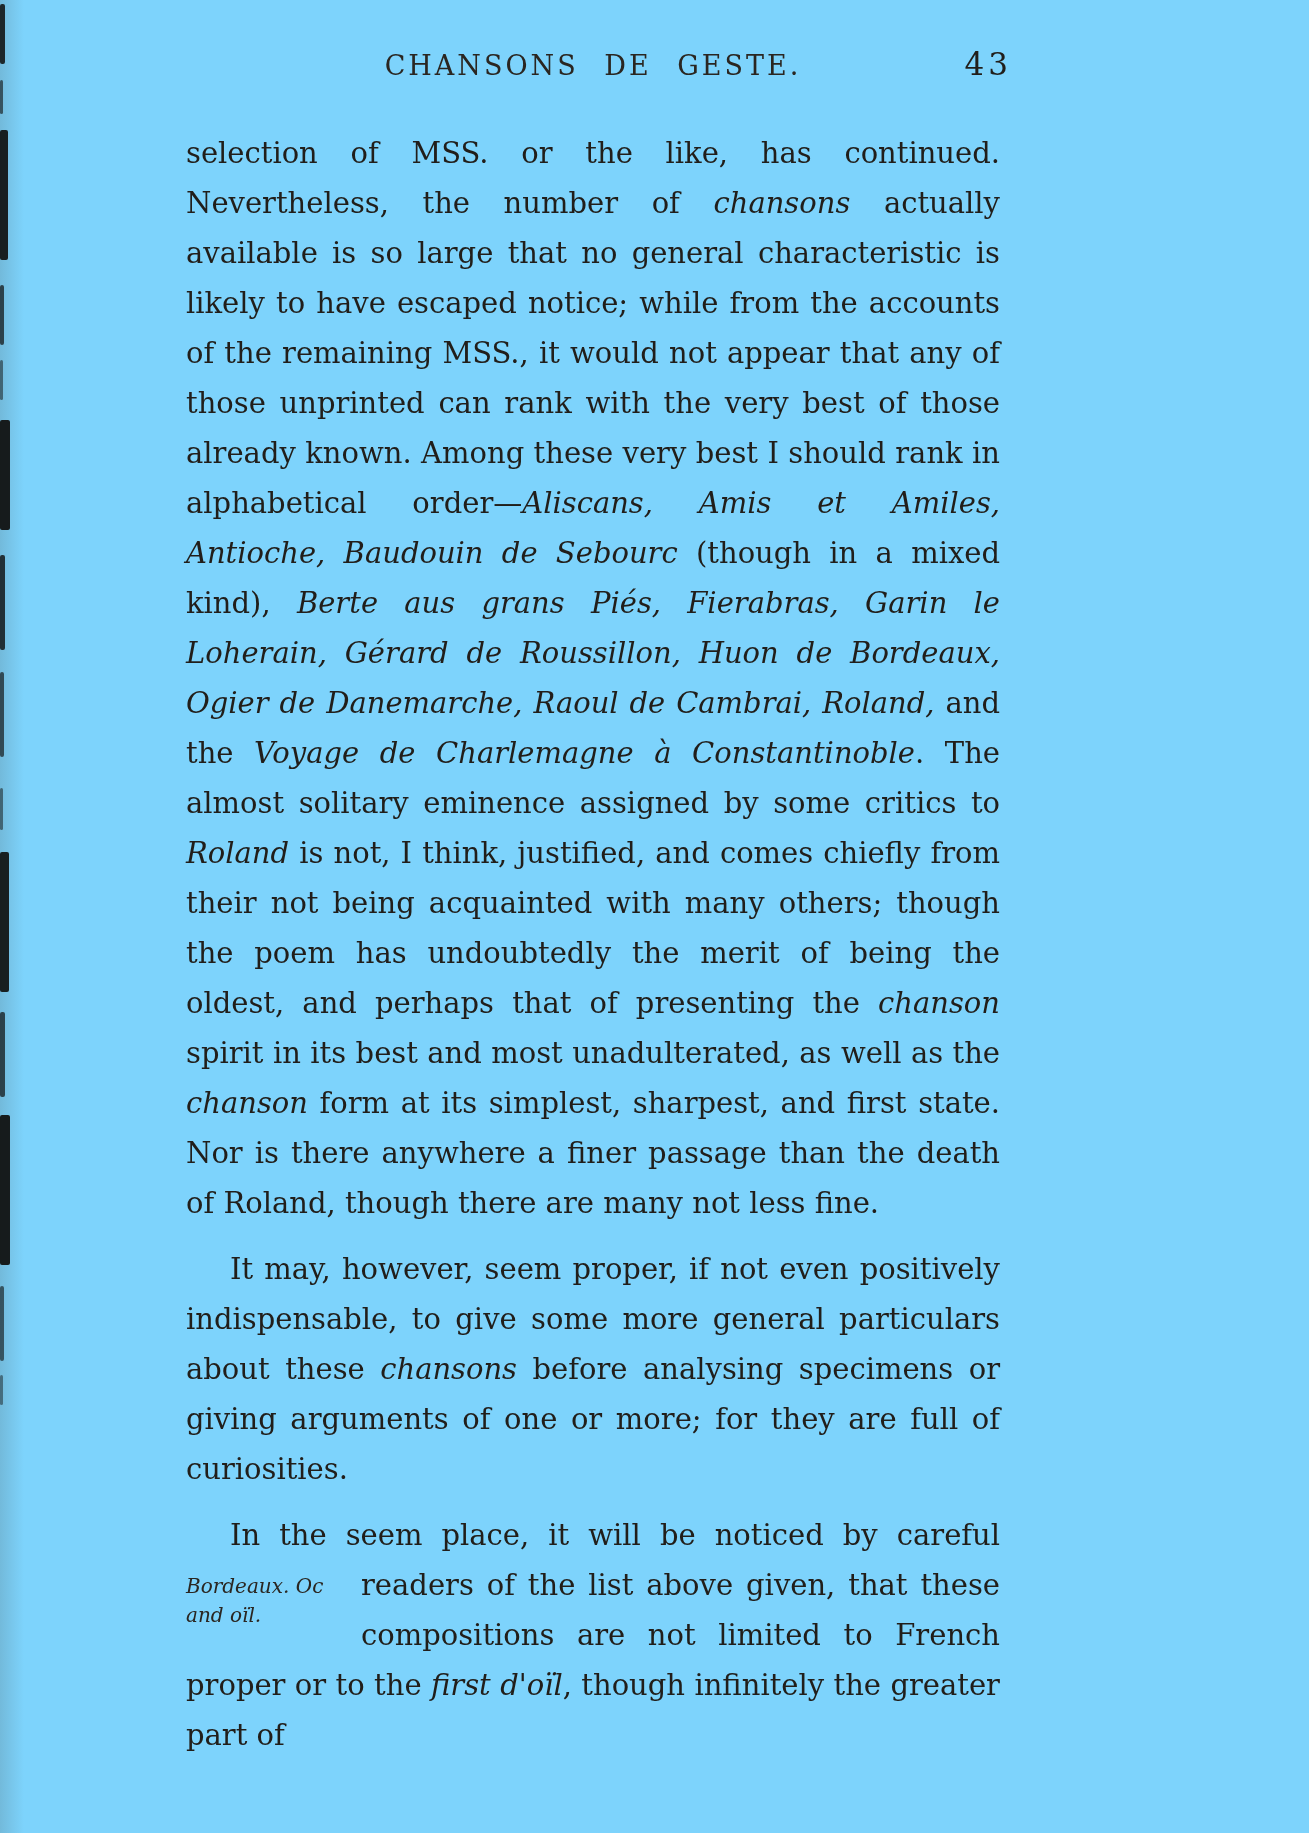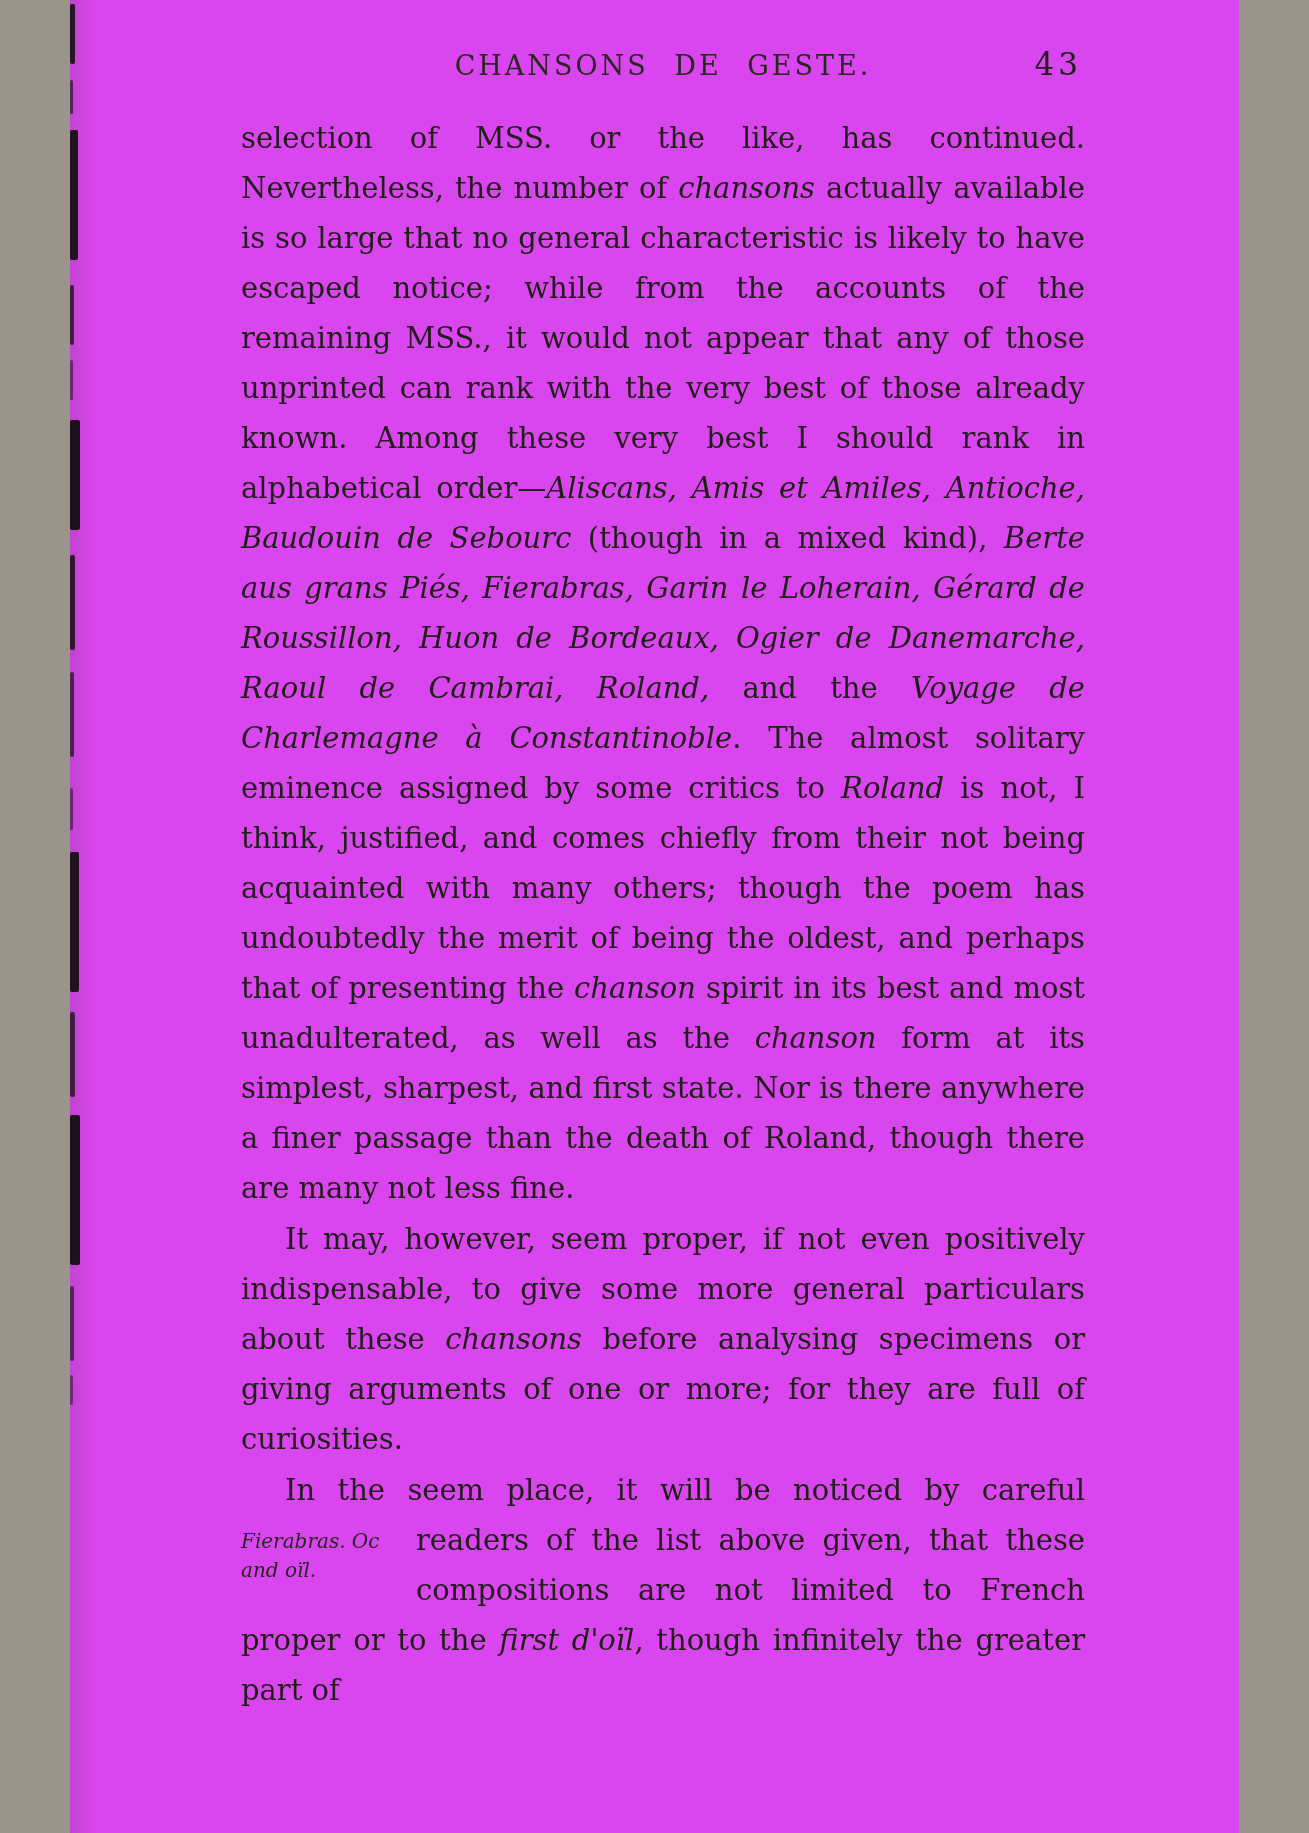--- a/index.html
+++ b/index.html
@@ -1,23 +1,23 @@
 <!DOCTYPE html>
 <html><head>
 <meta charset="utf-8">
 <style>
   html, body { margin: 0; padding: 0; }
   body { background: #9a948a; }
 
   .page {
     position: relative;
-    width: 1169px;
+    width: 1309px;
     height: 1833px;
     margin: 0 auto;
-    background: #d946ef;
+    background: #7dd3fc;
     overflow: hidden;
     font-family: "DejaVu Serif", "Liberation Serif", serif;
     color: #211e1a;
   }
 
   
   .edgeshade {
     position: absolute; left: 0; top: 0; width: 24px; height: 100%;
     background: linear-gradient(90deg, rgba(60,55,45,.16), rgba(60,55,45,0));
   }
@@ -57,21 +57,21 @@
     color: #211e1a;
   }
 
   .textblock {
     position: absolute;
     left: 170px; top: 112px; width: 846px;
     font-size: 29px;
     line-height: 50px;
     text-align: justify;
   }
-  p.para { margin: 1px; padding: 0; }
+  p.para { margin: 16px; padding: 0; }
   p.para.indent { text-indent: 44px; }
   .it { font-style: italic; }
 
   .sidenote {
     float: left;
     width: 146px;
     margin-right: 29px;
     height: 96px;
     box-sizing: border-box;
     padding-top: 12px;
@@ -107,18 +107,18 @@
 
   <header class="header">
     <span class="running-title">CHANSONS DE GESTE.</span>
     <span class="page-number">43</span>
   </header>
 
   <main class="textblock">
       <p class="para"><span>selection of MSS. or the like, has continued.  Nevertheless, the number of </span><span class="it">chansons</span><span> actually available is so large that no general characteristic is likely to have escaped notice; while from the accounts of the remaining MSS., it would not appear that any of those unprinted can rank with the very best of those already known.  Among these very best I should rank in alphabetical order—</span><span class="it">Aliscans, Amis et Amiles, Antioche, Baudouin de Sebourc</span><span> (though in a mixed kind), </span><span class="it">Berte aus grans Piés, Fierabras, Garin le Loherain, Gérard de Roussillon, Huon de Bordeaux, Ogier de Danemarche, Raoul de Cambrai, Roland,</span><span> and the </span><span class="it">Voyage de Charlemagne à Constantinoble</span><span>.  The almost solitary eminence assigned by some critics to </span><span class="it">Roland</span><span> is not, I think, justified, and comes chiefly from their not being acquainted with many others; though the poem has undoubtedly the merit of being the oldest, and perhaps that of presenting the </span><span class="it">chanson</span><span> spirit in its best and most unadulterated, as well as the </span><span class="it">chanson</span><span> form at its simplest, sharpest, and first state.  Nor is there anywhere a finer passage than the death of Roland, though there are many not less fine.</span></p>
       <p class="para indent"><span>It may, however, seem proper, if not even positively indispensable, to give some more general particulars about these </span><span class="it">chansons</span><span> before analysing specimens or giving arguments of one or more; for they are full of curiosities.</span></p>
       <p class="para indent"><span>In the seem place, it will be noticed by careful readers </span><span class="sidenote">
-          <span class="sidenote-line">Fierabras. Oc</span>
+          <span class="sidenote-line">Bordeaux. Oc</span>
           <span class="sidenote-line">and oïl.</span>
         </span><span>of the list above given, that these compositions are not limited to French proper or to the </span><span class="it">first d'oïl</span><span>, though infinitely the greater part of</span></p>
     </main>
 
 </div>
 
 </body></html>

